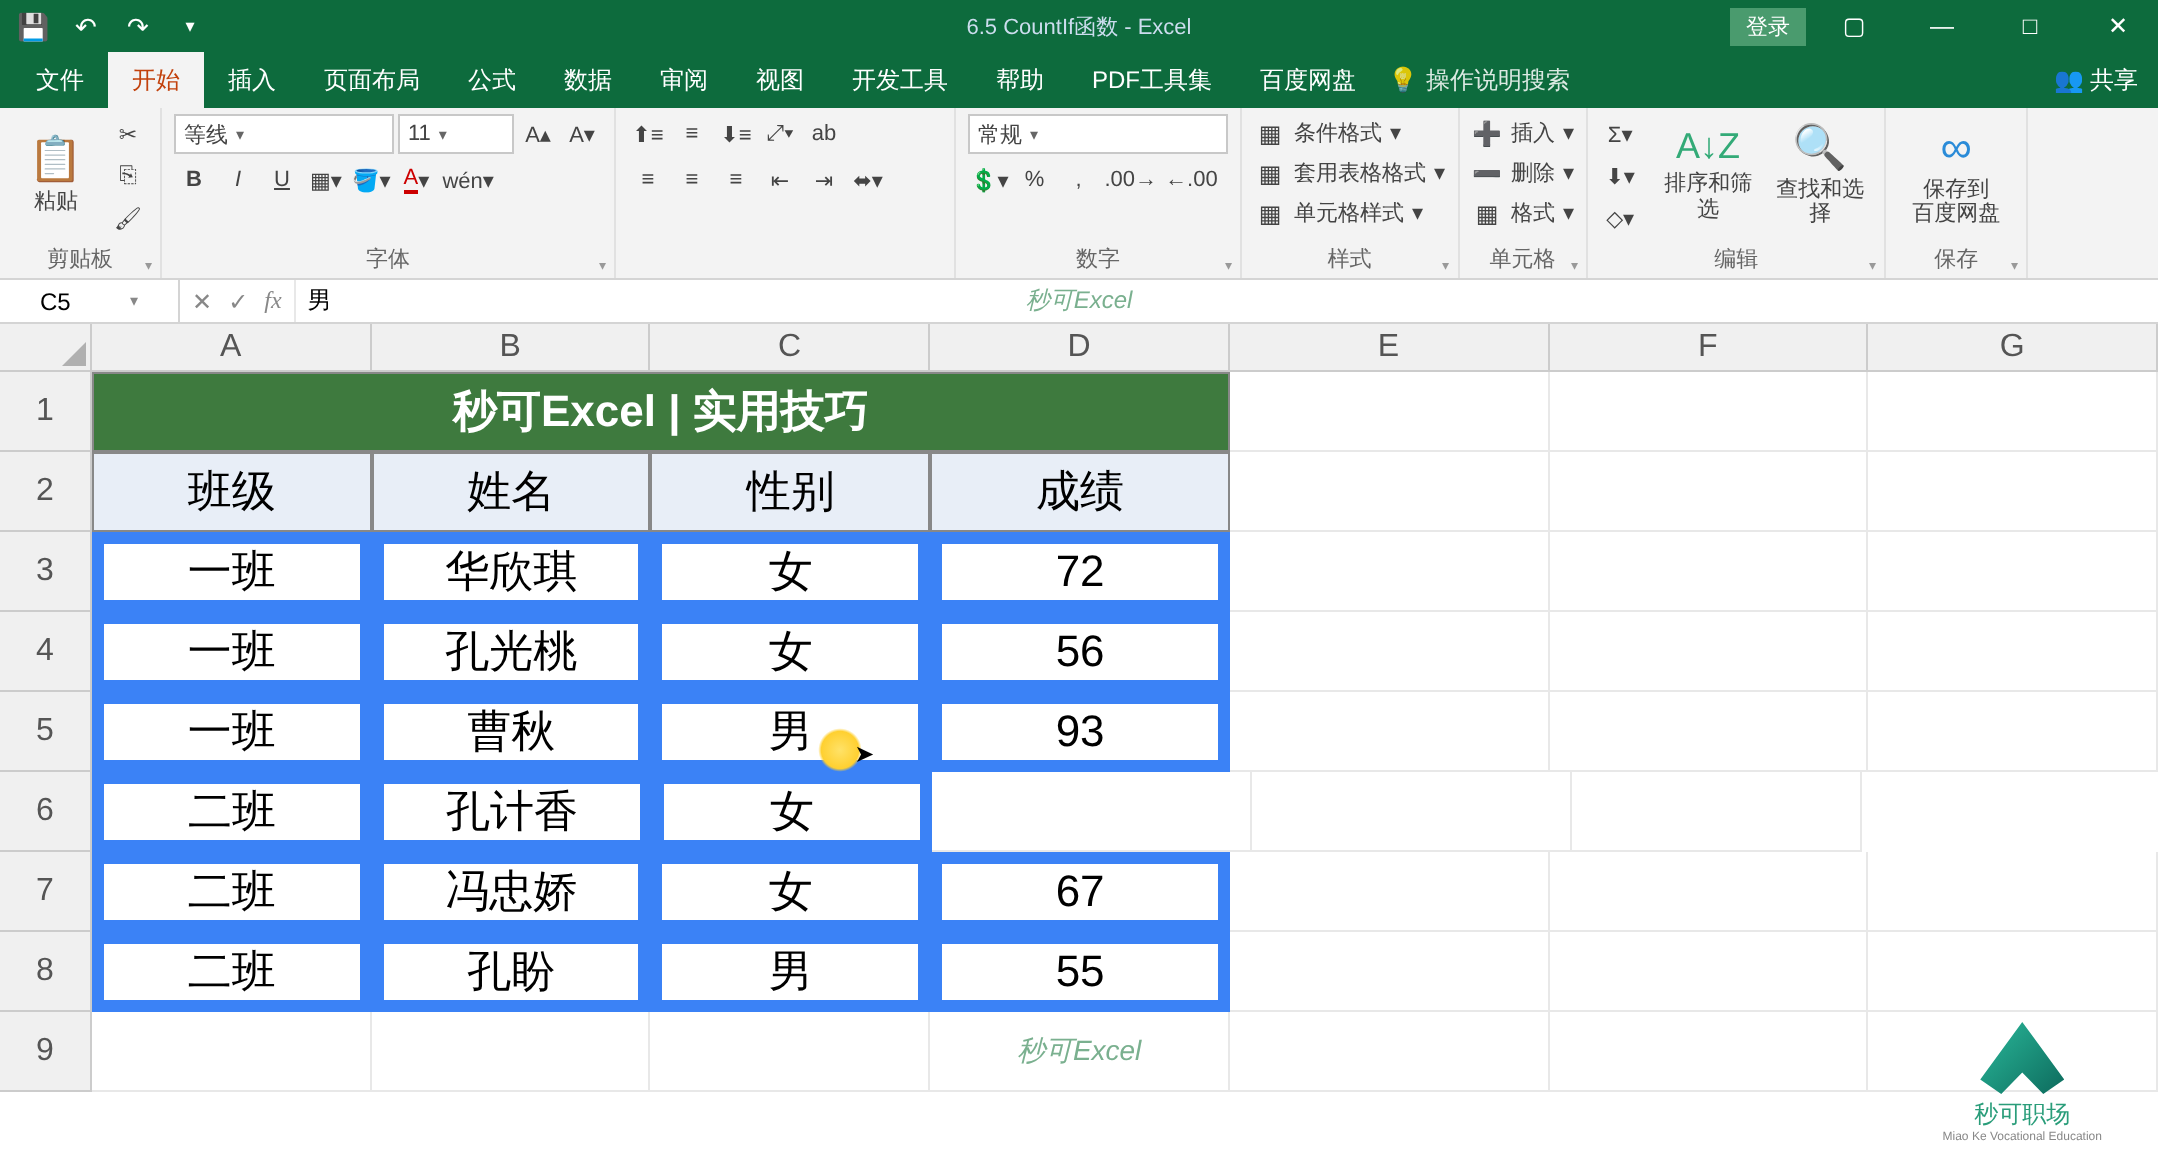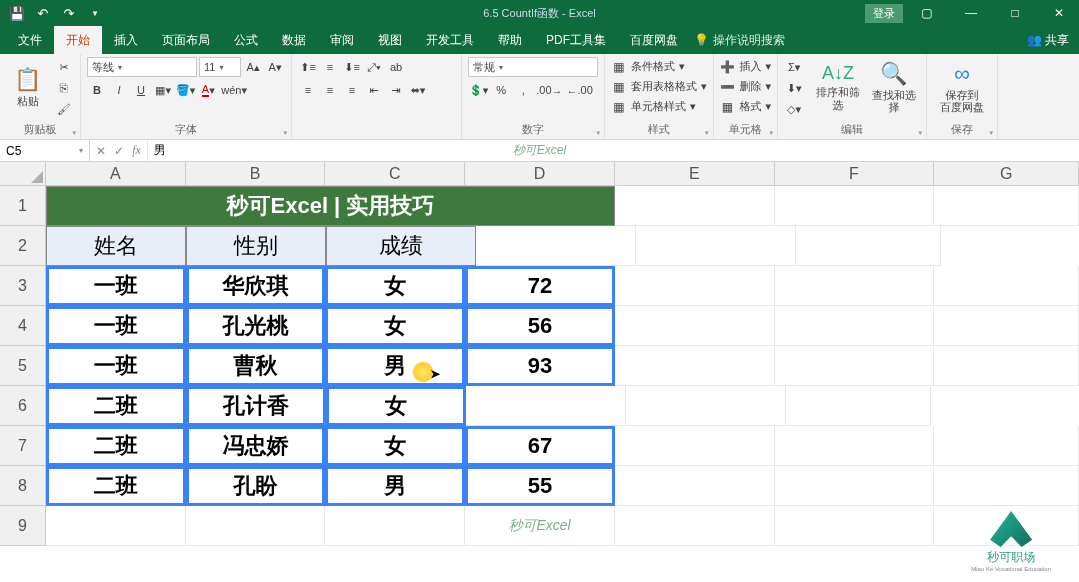--- a/index.html
+++ b/index.html
@@ -33,42 +33,42 @@
 .col { display: flex; flex-direction: column; gap: 1px; }
 .row { display: flex; align-items: center; gap: 2px; text-align: center; }
 .smallbtn { min-width: 20px; height: 20px; display: flex; align-items: center; justify-content: center; border: 1px solid transparent; }
 .combo { height: 20px; border: 1px solid #c8c8c8; background: #fff; display: flex; align-items: center; padding: 0 4px; gap: 4px; font-size: 11px; }
 .combo .arrow { font-size: 8px; color: #666; }
 .menuitem { display: flex; align-items: center; gap: 4px; height: 19px; font-size: 11px; white-space: nowrap; }
 .menuitem .ico { width: 16px; text-align: center; font-size: 12px; }
 
 
 .fbar { height: 22px; display: flex; align-items: center; border-bottom: 1px solid #d4d4d4; background: #fff; font-size: 12px; position: relative; }
-.namebox { width: 90px; border-right: 1px solid #d4d4d4; padding: 0 6px; height: 100%; display: flex; align-items: center; }
+.namebox { width: 90px; border-right: 1px solid #d4d4d4; padding: 0 20px; height: 100%; display: flex; align-items: center; }
 .fbar-btns { display: flex; align-items: center; padding: 0 6px; color: #888; gap: 8px; border-right: 1px solid #e8e8e8; height: 100%; }
 .fbar-fx { font-style: italic; font-family: serif; }
 .fbar-input { flex: 1; padding: 0 6px; }
 .watermark-fb { position: absolute; left: 50%; transform: translateX(-50%); color: #7ab08f; font-size: 12px; font-style: italic; pointer-events: none; }
 
 
 .grid-wrap { display: flex; height: 420px; }
 .rowhdrs { display: flex; flex-direction: column; }
 .corner { width: 46px; height: 24px; background: #f0f0f0; border-right: 1px solid #ccc; border-bottom: 1px solid #ccc; position: relative; }
 .corner::after { content: ""; position: absolute; right: 2px; bottom: 2px; border: 6px solid transparent; border-right-color: #b0b0b0; border-bottom-color: #b0b0b0; }
 .rowhdr { width: 46px; height: 40px; background: #f0f0f0; border-right: 1px solid #ccc; border-bottom: 1px solid #ccc; display: flex; align-items: center; justify-content: center; font-size: 16px; color: #555; }
 .cols { flex: 1; display: flex; flex-direction: column; overflow: hidden; }
 .colhdrs { display: flex; height: 24px; }
 .colhdr { background: #f0f0f0; border-right: 1px solid #ccc; border-bottom: 1px solid #ccc; display: flex; align-items: center; justify-content: center; font-size: 16px; color: #555; }
 .cA { width: 140px; } .cB { width: 140px; } .cC { width: 140px; } .cD { width: 150px; }
 .cE { width: 160px; } .cF { width: 160px; } .cG { width: 145px; }
 .cellrow { display: flex; height: 40px; }
 .cell { border-right: 1px solid #d4d4d4; border-bottom: 1px solid #d4d4d4; display: flex; align-items: center; justify-content: center; font-size: 20px; color: #000; position: relative; }
 .merged-title { width: 570px; background: #3e7a3e; color: #fff; font-weight: bold; font-size: 22px; border: 1px solid #888; }
 .hdr-cell { background: #e8eef7; font-size: 22px; border: 1px solid #888; }
-.data-cell { border: 3px solid #3b82f6; font-size: 22px; font-weight: bold; }
+.data-cell { border: 6px solid #3b82f6; font-size: 22px; }
 .empty { border-right: 1px solid #e8e8e8; border-bottom: 1px solid #e8e8e8; }
 .cursor-highlight { position: absolute; width: 22px; height: 22px; background: radial-gradient(circle, #ffe268 0%, #ffd030 60%, transparent 70%); border-radius: 50%; pointer-events: none; }
 .cursor-arrow { position: absolute; font-size: 12px; color: #000; pointer-events: none; }
 .watermark-cell { color: #7ab08f; font-size: 14px; font-style: italic; }
 
 .brand-logo { position: absolute; right: 28px; bottom: 10px; text-align: center; font-size: 12px; color: #2a9d7a; }
 .brand-logo .shape { width: 42px; height: 36px; margin: 0 auto 2px; background: linear-gradient(135deg,#2ab89a,#0d6b5d); clip-path: polygon(50% 0, 100% 80%, 75% 100%, 50% 70%, 25% 100%, 0 80%); }
 </style>
 </head>
 <body>
@@ -129,21 +129,21 @@
     <div class="rgroup-label">剪贴板</div>
   </div>
 
   <div class="rgroup" style="min-width:200px">
     <div class="rgroup-body col" style="gap:3px">
       <div class="row">
         <div class="combo" style="width:110px">
             <span>等线</span>
             <span class="arrow">▾</span>
           </div>
-        <div class="combo" style="width:42px">
+        <div class="combo" style="width:58px">
             <span>11</span>
             <span class="arrow">▾</span>
           </div>
         <div class="smallbtn">A▴</div>
         <div class="smallbtn">A▾</div>
       </div>
       <div class="row">
         <div class="smallbtn" style="font-weight:bold">B</div>
         <div class="smallbtn" style="font-style:italic">I</div>
         <div class="smallbtn" style="text-decoration:underline">U</div>
@@ -283,20 +283,21 @@
     </div>
 
     <div class="cellrow">
       <div class="cell merged-title">秒可Excel | 实用技巧</div>
       <div class="cell empty cE"></div>
       <div class="cell empty cF"></div>
       <div class="cell empty cG"></div>
     </div>
 
     <div class="cellrow">
+      <div class="cell hdr-cell cA">班级</div>
       <div class="cell hdr-cell cB">姓名</div>
       <div class="cell hdr-cell cC">性别</div>
       <div class="cell hdr-cell cD">成绩</div>
       <div class="cell empty cE"></div>
       <div class="cell empty cF"></div>
       <div class="cell empty cG"></div>
     </div>
 
     <div class="cellrow">
       <div class="cell data-cell cA">一班</div>

